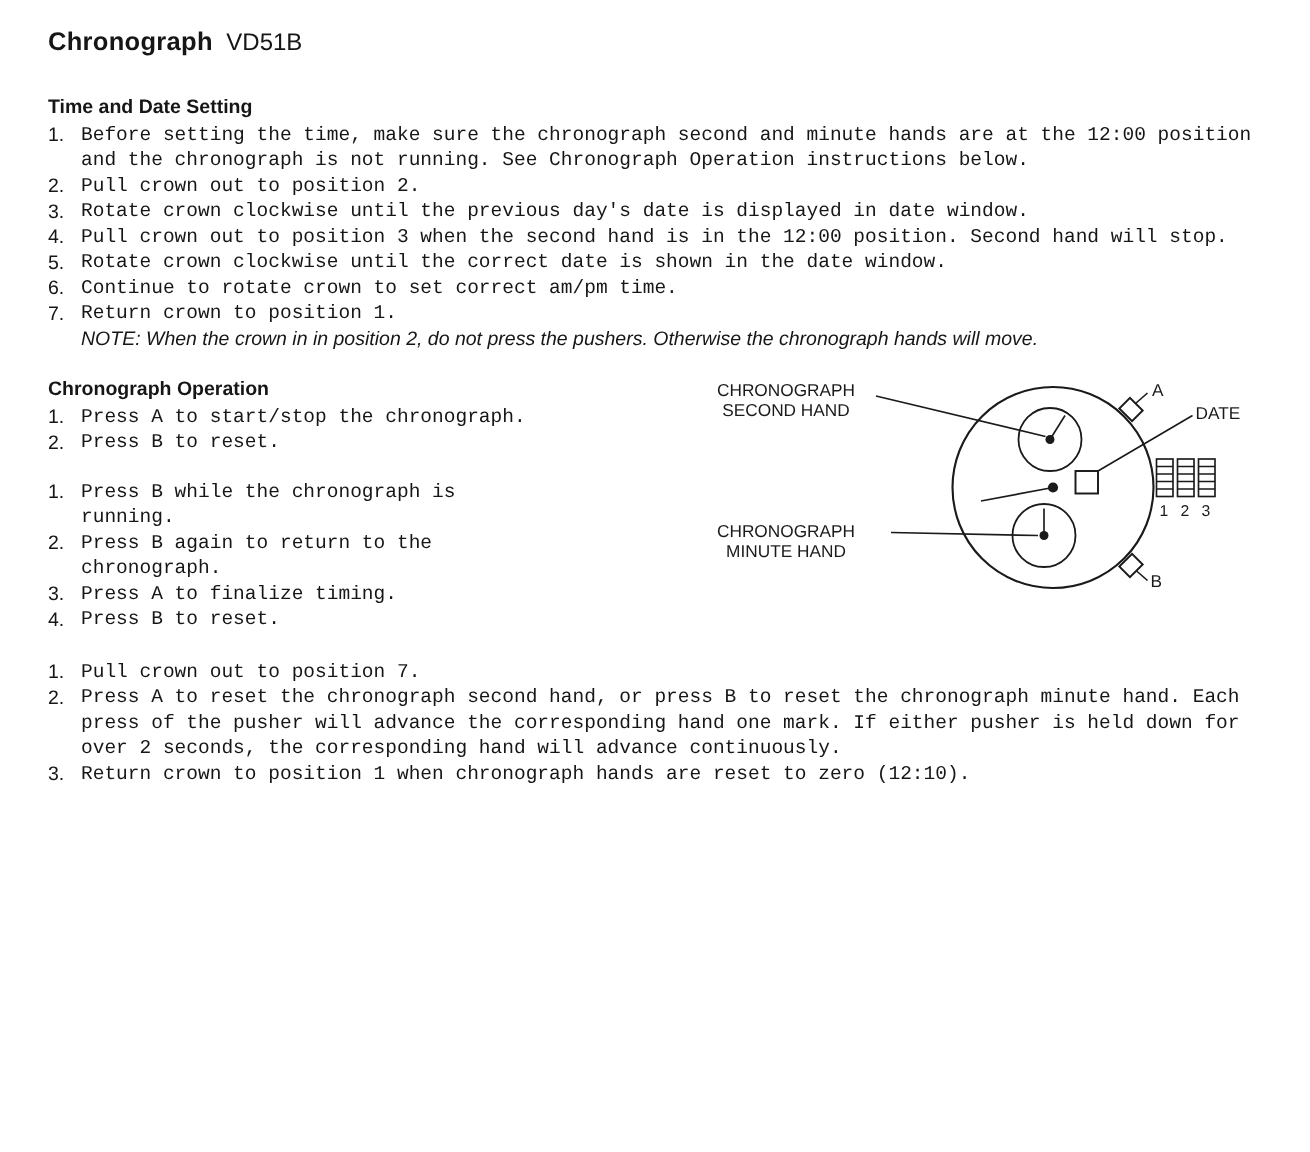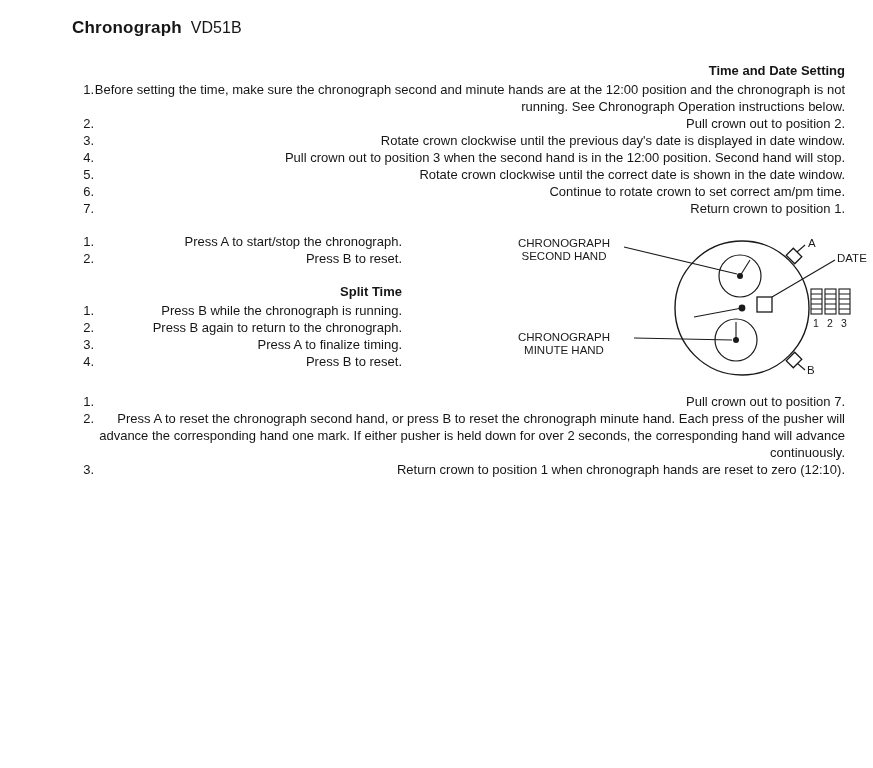--- a/index.html
+++ b/index.html
@@ -4,38 +4,38 @@
 <style>
   html, body { margin: 0; padding: 0; }
   body {
     width: 873px;
     height: 768px;
     background: #ffffff;
     font-family: "Liberation Sans", sans-serif;
     color: #161616;
     overflow: hidden;
   }
-  .page { padding: 14px 28px 0 32px; margin-left: 40px; }
+  .page { padding: 14px 28px 0 32px; }
 
   .title-row { margin: 4px 0 24px 0; }
   .title { font-size: 17px; font-weight: 700; letter-spacing: 0.2px; }
   .model { font-size: 16px; margin-left: 9px; }
 
   h2 {
     font-size: 13px;
     font-weight: 700;
     margin: 0 0 2px 0;
     line-height: 17px;
   }
-  .section { margin-bottom: 16px; text-align: right; }
+  .section { margin-bottom: 16px; }
   .intro { font-size: 13px; line-height: 17px; }
 
   .list-row { display: flex; font-size: 13px; line-height: 17px; }
   .list-row .num { flex: 0 0 22px; }
-  .list-row .txt { flex: 1; }
+  .list-row .txt { flex: 1; font-family: Liberation Mono, monospace; }
   .note-row {
     margin-left: 22px;
     font-style: italic;
     font-size: 13px;
     line-height: 17px;
   }
 
   .mid { display: flex; align-items: flex-start; margin-bottom: 2px; }
   .mid-left { flex: 0 0 330px; }
   .mid-left .section { margin-bottom: 16px; }
@@ -76,39 +76,40 @@
           <span class="txt">Rotate crown clockwise until the correct date is shown in the date window.</span>
         </div>
         <div class="list-row">
           <span class="num">6.</span>
           <span class="txt">Continue to rotate crown to set correct am/pm time.</span>
         </div>
         <div class="list-row">
           <span class="num">7.</span>
           <span class="txt">Return crown to position 1.</span>
         </div>
+        <div class="note-row">NOTE: When the crown in in position 2, do not press the pushers. Otherwise the chronograph hands will move.</div>
       </div>
   </div>
 
   <div class="mid">
     <div class="mid-left">
       <div class="section">
+        <h2>Chronograph Operation</h2>
         <div class="list">
             <div class="list-row">
               <span class="num">1.</span>
               <span class="txt">Press A to start/stop the chronograph.</span>
             </div>
             <div class="list-row">
               <span class="num">2.</span>
               <span class="txt">Press B to reset.</span>
             </div>
           </div>
       </div>
       <div class="section">
-        <h2>Split Time</h2>
         <div class="list">
             <div class="list-row">
               <span class="num">1.</span>
               <span class="txt">Press B while the chronograph is running.</span>
             </div>
             <div class="list-row">
               <span class="num">2.</span>
               <span class="txt">Press B again to return to the chronograph.</span>
             </div>
             <div class="list-row">

